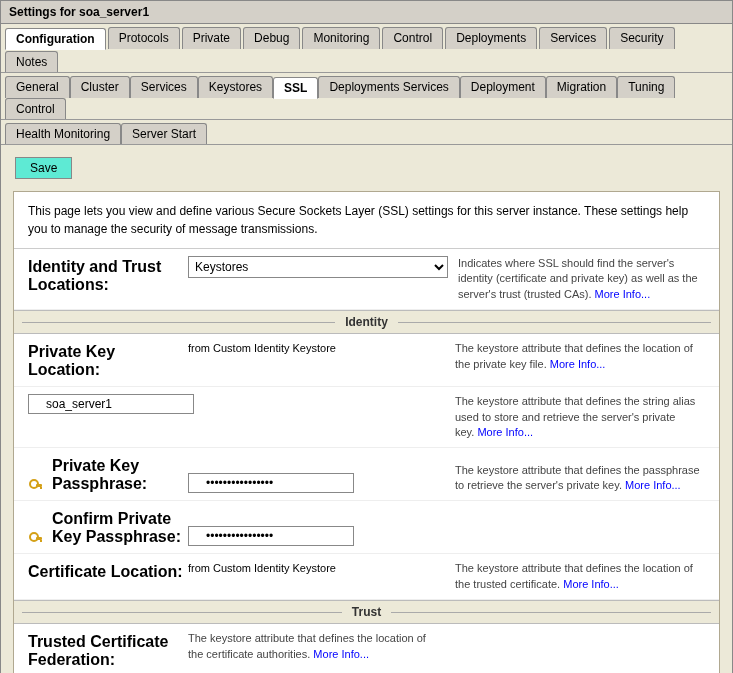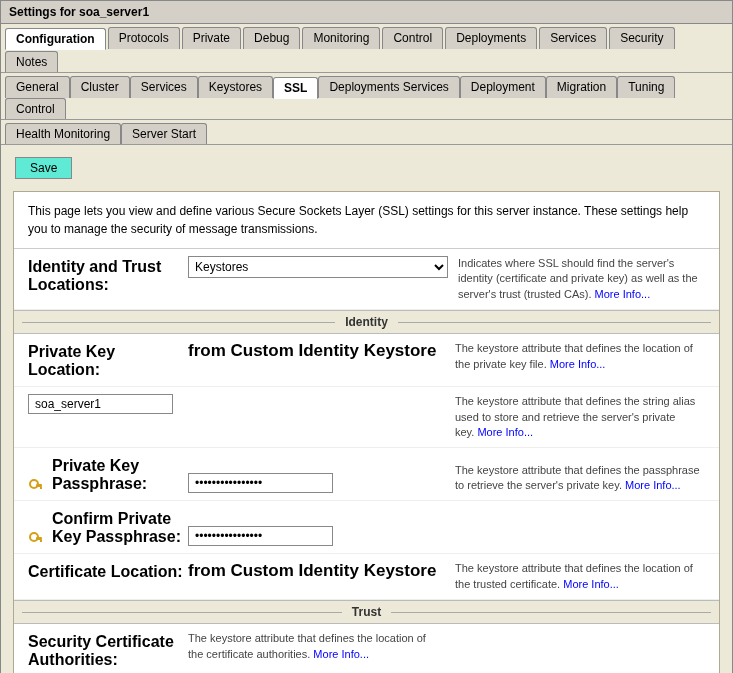--- a/index.html
+++ b/index.html
@@ -123,30 +123,29 @@
       text-decoration: none;
     }
     select.dropdown {
       width: 260px;
       padding: 2px;
       font-size: 12px;
       background: #fff;
       border: 1px solid #888;
     }
     input[type="text"], input[type="password"] {
-      width: 145px;
-      padding: 2px 6px;
+      width: 166px;
+      padding: 2px 17px;
       font-size: 12px;
       border: 1px solid #888;
       background: #fff;
     }
     .from-text {
-      font-size: 17px;
+      font-size: 11px;
       padding-top: 2px;
-      font-weight: bold;
     }
     .lock-row {
       display: flex;
       align-items: flex-end;
       padding: 7px 14px;
       border-bottom: 1px solid #eee;
       background: #fff;
     }
     .lock-icon-cell {
       width: 24px;
@@ -287,21 +286,21 @@
         </div>
       </div>
 
       <div class="section-header">
         <span class="line"></span>
         <span style="font-weight:bold;font-size:12px;padding:0 4px;">Trust</span>
         <span class="line"></span>
       </div>
 
       <div class="form-row">
-        <div class="form-label">Security Certificate Authorities:</div>
+        <div class="form-label">Trusted Certificate Federation:</div>
         <div class="form-desc">
           <span>The keystore attribute that defines the location of the certificate authorities.</span>&nbsp;<a href="#">More Info...</a>
         </div>
       </div>
 
       <div class="section-header">
         <span class="line"></span>
         <span style="color:#0055cc; font-weight:bold; font-size:12px; padding:0 4px; display:flex; align-items:center; gap:3px;">
           <span style="cursor:pointer;">▶</span>
           <span>Advanced</span>

